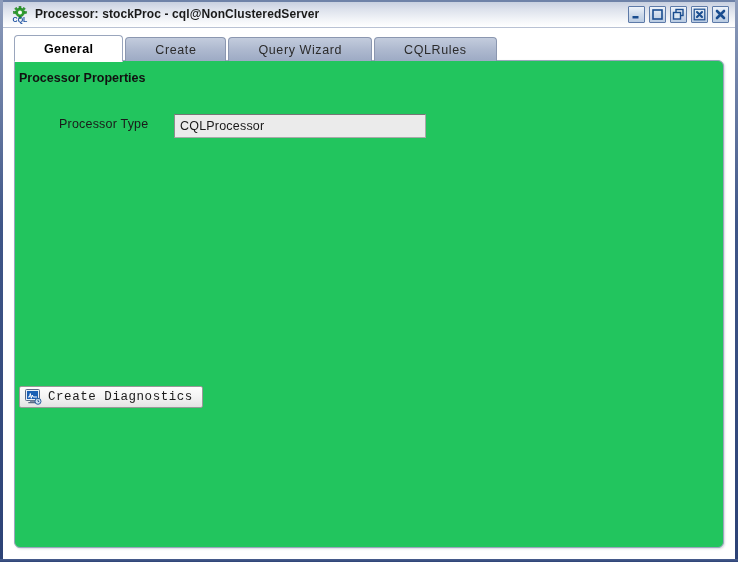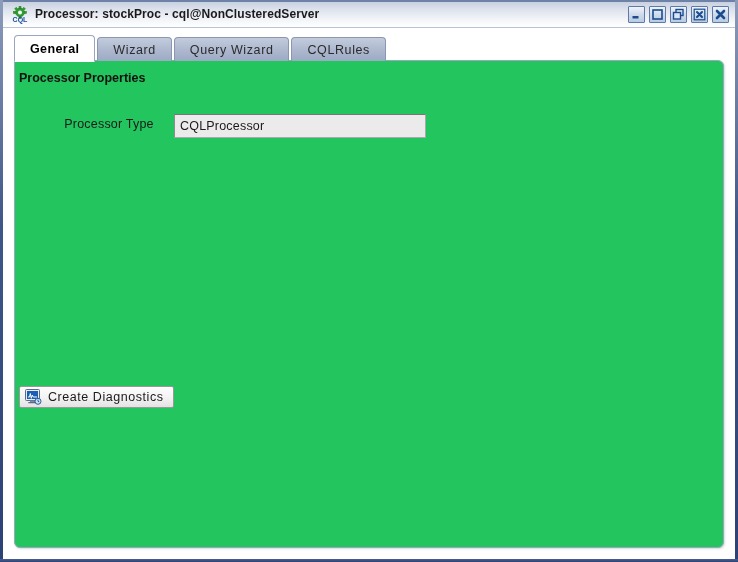--- a/index.html
+++ b/index.html
@@ -97,21 +97,21 @@
     height: 27px;
     display: flex;
     align-items: flex-end;
     z-index: 3;
   }
   .tab {
     height: 24px;
     display: flex;
     align-items: center;
     justify-content: center;
-    padding: 0 15px;
+    padding: 0 29px;
     box-sizing: border-box;
     font-size: 12.5px;
     color: #2b2b2b;
     background: linear-gradient(to bottom, #c3ccdd 0%, #aeb9cf 50%, #9daaC4 100%);
     border: 1px solid #8b97b0;
     border-bottom: none;
     border-radius: 4px 4px 0 0;
     margin-right: 2px;
     letter-spacing: 0.6px;
     white-space: nowrap;
@@ -154,21 +154,21 @@
   #field-row {
     position: absolute;
     left: 0; top: 53px;
     width: 100%;
     height: 24px;
   }
   #field-label {
     position: absolute;
     left: 44px; top: 3px;
     width: 100px;
-    text-align: center;
+    text-align: left;
     font-size: 12.5px;
     color: #1a1a1a;
     letter-spacing: 0.2px;
   }
   #field-input {
     position: absolute;
     left: 159px; top: 0;
     width: 252px;
     height: 24px;
     box-sizing: border-box;
@@ -190,21 +190,21 @@
     left: 4px; top: 325px;
     height: 22px;
     display: flex;
     align-items: center;
     padding: 0 9px 0 5px;
     box-sizing: border-box;
     background: linear-gradient(to bottom, #fdfdfd 0%, #f4f4f4 50%, #e3e3e3 100%);
     border: 1px solid #999999;
     border-radius: 2px;
     cursor: pointer;
-    font-family: Liberation Sans, sans-serif;
+    font-family: Liberation Mono, monospace;
   }
   #diag-icon { width: 17px; height: 16px; margin-right: 6px; flex: none; }
   #diag-label {
     font-size: 12.5px;
     color: #1a1a1a;
     letter-spacing: 0.55px;
     white-space: nowrap;
   }
 </style>
 </head>
@@ -266,21 +266,21 @@
         </svg>
       </button>
     </div>
   </div>
 
   <div id="tabstrip">
     <div class="tab active">
       <span>General</span>
     </div>
     <div class="tab">
-      <span>Wizard</span>
+      <span>Create</span>
     </div>
     <div class="tab">
       <span>Query Wizard</span>
     </div>
     <div class="tab">
       <span>CQLRules</span>
     </div>
   </div>
 
   <div id="panel">

